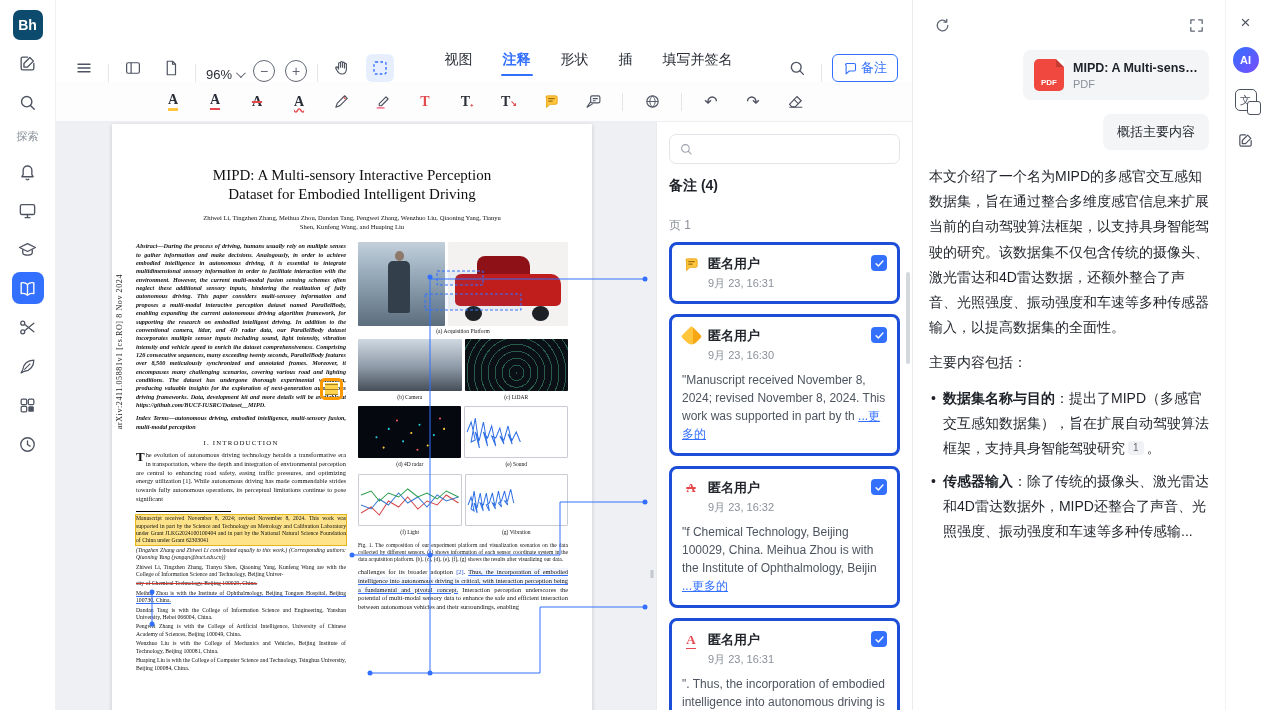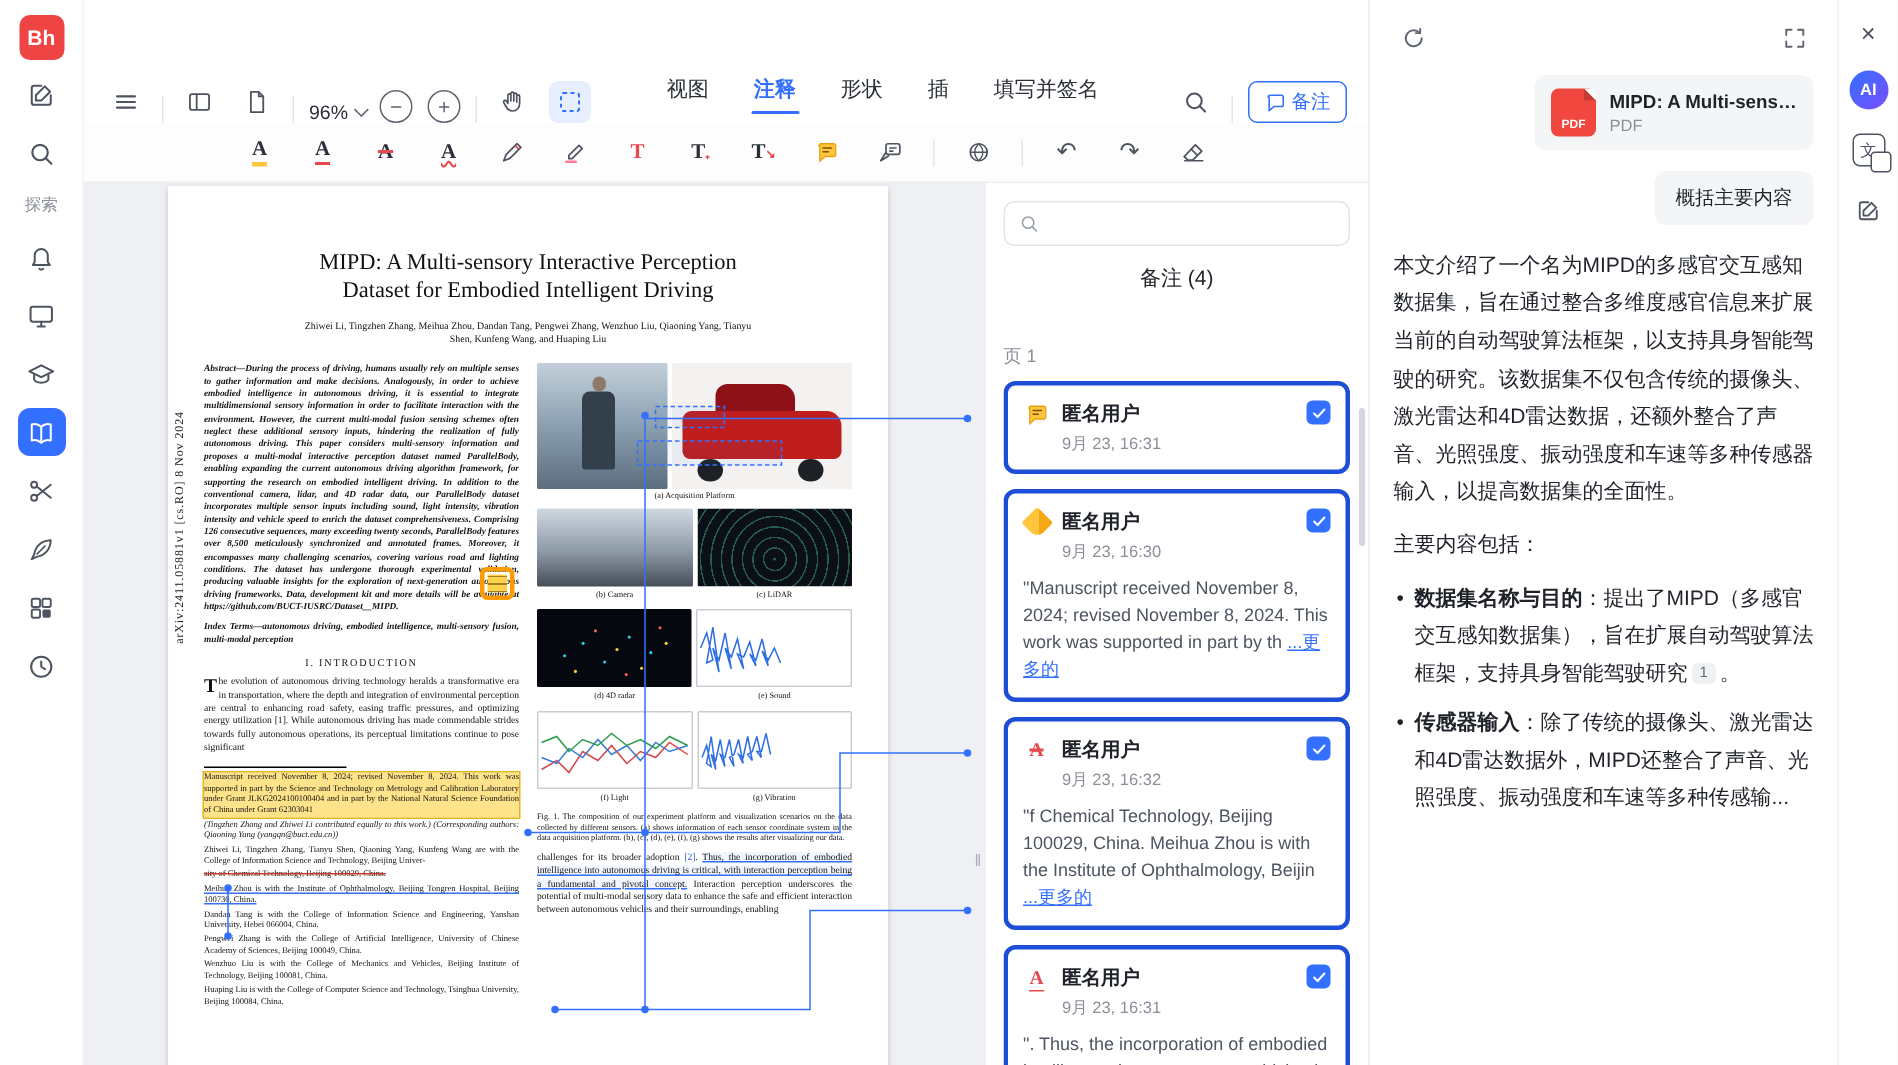--- a/index.html
+++ b/index.html
@@ -2,21 +2,21 @@
 <html><head>
 <meta charset="utf-8">
 <style>
   * { box-sizing: border-box; margin: 0; padding: 0; }
   html,body { width:1265px; height:710px; overflow:hidden; }
   body { font-family:"Liberation Sans", sans-serif; color:#1f2329; background:#fff; font-size:13px; }
   .app { display:grid; grid-template-columns:56px 856px 313px 40px; width:1265px; height:710px; }
 
   
   .rail { border-right:1px solid #f0f1f3; display:flex; flex-direction:column; align-items:center; padding:10px 0 4px; gap:7px; }
-  .logo { width:30px; height:30px; background:#ef4444; color:#fff; border-radius:7px; font-weight:bold; font-size:14px; display:flex; align-items:center; justify-content:center; cursor:pointer; }
+  .logo { width:30px; height:30px; background:#0c4a6e; color:#fff; border-radius:7px; font-weight:bold; font-size:14px; display:flex; align-items:center; justify-content:center; cursor:pointer; }
   .ric { width:32px; height:32px; border:none; background:transparent; border-radius:8px; display:flex; align-items:center; justify-content:center; color:#4e5360; cursor:pointer; }
   .ric svg { width:19px; height:19px; }
   .ric.active { background:#3370ff; color:#fff; }
   .explore { font-size:11px; color:#8a8f99; margin:4px 0; }
   .rail-spacer { flex:1; }
 
   
   .main { display:flex; flex-direction:column; min-width:0; }
   .tbar { height:50px; display:flex; align-items:flex-end; padding:0 14px; gap:10px; flex:0 0 auto;margin-top:32px; }
   .tbtn { border:none; background:transparent; width:28px; height:28px; border-radius:6px; display:flex; align-items:center; justify-content:center; color:#4e5360; cursor:pointer; font-size:15px; }
@@ -90,21 +90,21 @@
   .sticky-note { position:absolute; left:210px; top:256px; width:19px; height:18px; background:#ffd34d; border-radius:3px; box-shadow:0 0 0 2px #ff9a00; z-index:6;
     background-image:repeating-linear-gradient(to bottom, transparent 0 4px, rgba(90,60,0,.55) 4px 5px); background-clip:content-box; padding:3px 3px; cursor:pointer; }
 
   .split { width:8px; display:flex; align-items:center; justify-content:center; color:#a9aeb8; font-size:11px; cursor:col-resize; background:#eef0f3; }
 
   
   .notes { width:256px; background:#fff; border-left:1px solid #e9eaee; display:flex; flex-direction:column; padding:12px 12px 6px; position:relative; z-index:6; }
   .nsearch { display:flex; align-items:center; gap:6px; border:1px solid #e3e5ea; border-radius:7px; height:30px; padding:0 9px; color:#9aa0ab; }
   .nsearch svg { width:14px; height:14px; flex:0 0 auto; }
   .nsearch input { border:none; outline:none; flex:1; font-size:12px; min-width:0; }
-  .ntitle { font-size:14px; font-weight:normal; margin:13px 0 22px;text-align:center; }
+  .ntitle { font-size:14px; font-weight:bold; margin:13px 0 10px; }
   .nfilter { display:flex; align-items:center; gap:6px; }
   .nfl { font-size:12px; color:#4e5360; }
   .nselect { display:flex; align-items:center; gap:14px; border:1px solid #e3e5ea; border-radius:5px; padding:4px 8px; font-size:12px; color:#2a2f38; cursor:pointer; }
   .nficons { margin-left:auto; display:flex; gap:10px; }
   .nficons .atool { width:22px; height:22px; }
   .blue-ic { color:#3370ff; }
   .npage { font-size:12px; color:#8a8f99; margin:12px 0 8px; }
   .nlist { flex:1; overflow:hidden; }
   .ncard { border:3px solid #1d4ed8; border-radius:8px; padding:10px; margin-bottom:10px; background:#fff; }
   .nchead { display:flex; align-items:flex-start; gap:8px; }

